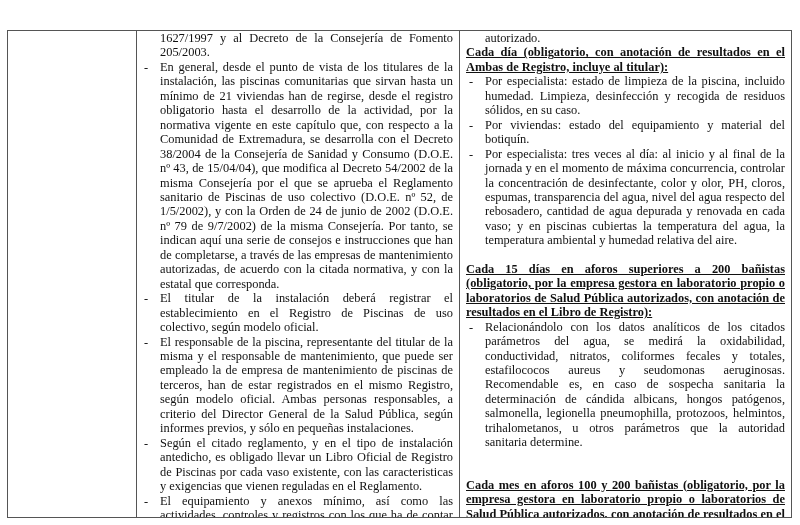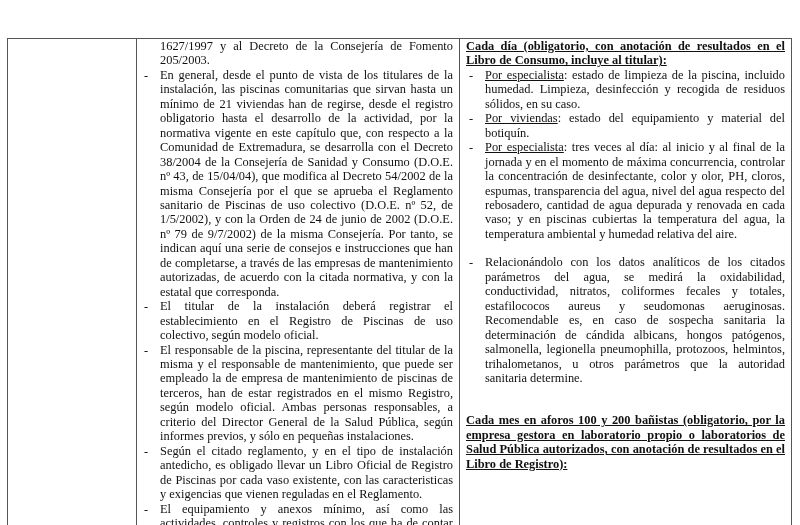--- a/index.html
+++ b/index.html
@@ -1,36 +1,36 @@
 <!DOCTYPE html>
 <html><head>
   <meta charset="utf-8">
   <style>
     html, body { margin: 0; padding: 0; background: #ffffff; }
     body {
       width: 800px; height: 525px; position: relative; overflow: hidden;
       font-family: "Liberation Serif", serif; color: #111;
     }
     .doc-table {
-      position: absolute; left: 7px; top: 38px; width: 785px; height: 488px;
+      position: absolute; left: 7px; top: 30px; width: 785px; height: 488px;
       border: 1px solid #555; box-sizing: border-box;
       display: flex;
     }
     .col-left { width: 129px; border-right: 1px solid #555; box-sizing: border-box; }
     .col-mid { width: 323px; border-right: 1px solid #555; box-sizing: border-box; padding: 0 6px 0 4px; overflow: hidden; }
     .col-right { flex: 1; box-sizing: border-box; padding: 0 6px 0 6px; overflow: hidden; }
     p { margin: 0; }
     .txt { font-size: 12.4px; line-height: 14.45px; text-align: justify; }
     .item { display: flex; }
     .dash { width: 19px; flex: none; padding-left: 3px; box-sizing: border-box; }
     .item-body { flex: 1; text-align: justify; }
     .cont { padding-left: 19px; }
     .heading { font-weight: bold; text-decoration: underline; text-align: justify; }
     .gap { height: 14px; }
-    .u { text-decoration: underline; }
+    .u { }
     .mid-first { padding-left: 19px; }
   </style>
 </head>
 <body>
 
 <div class="doc-table">
   <div class="col-left"></div>
 
   <div class="col-mid txt">
     <p class="mid-first">1627/1997 y al Decreto de la Consejería de Fomento 205/2003.</p>
@@ -52,37 +52,39 @@
       <span class="item-body">Según el citado reglamento, y en el tipo de instalación antedicho, es obligado llevar un Libro Oficial de Registro de Piscinas por cada vaso existente, con las caracteristicas y exigencias que vienen reguladas en el Reglamento.</span>
     </div>
     <div class="item">
       <span class="dash">-</span>
       <span class="item-body">El equipamiento y anexos mínimo, así como las actividades, controles y registros con los que ha de contar y ejercerse en el establecimiento están descritos en la normativa indicada anteriormente.</span>
     </div>
 
   </div>
 
   <div class="col-right txt">
+    <p class="cont">autorizado.</p>
 
-    <p class="heading">Cada día (obligatorio, con anotación de resultados en el Libro de Consumo, incluye al titular):</p>
+    <p class="heading">Cada día (obligatorio, con anotación de resultados en el Ambas de Registro, incluye al titular):</p>
     <div class="item">
       <span class="dash">-</span>
       <span class="item-body"><span class="u">Por especialista</span><span>: estado de limpieza de la piscina, incluido humedad. Limpieza, desinfección y recogida de residuos sólidos, en su caso.</span></span>
     </div>
     <div class="item">
       <span class="dash">-</span>
       <span class="item-body"><span class="u">Por viviendas</span><span>: estado del equipamiento y material del botiquín.</span></span>
     </div>
     <div class="item">
       <span class="dash">-</span>
       <span class="item-body"><span class="u">Por especialista</span><span>: tres veces al día: al inicio y al final de la jornada y en el momento de máxima concurrencia, controlar la concentración de desinfectante, color y olor, PH, cloros, espumas, transparencia del agua, nivel del agua respecto del rebosadero,  cantidad de agua depurada y renovada en cada vaso; y en piscinas cubiertas la temperatura del agua, la temperatura ambiental y humedad relativa del aire.</span></span>
     </div>
 
     <div class="gap"></div>
 
+    <p class="heading">Cada 15 días en aforos superiores a 200 bañistas (obligatorio, por la empresa gestora en laboratorio propio o laboratorios de Salud Pública autorizados, con anotación de resultados en el Libro de Registro):</p>
     <div class="item">
       <span class="dash">-</span>
       <span class="item-body">Relacionándolo con los datos analíticos de los citados parámetros del agua, se medirá la oxidabilidad, conductividad, nitratos, coliformes fecales y totales, estafilococos aureus y seudomonas aeruginosas. Recomendable es, en caso de sospecha sanitaria la determinación de cándida albicans, hongos patógenos, salmonella, legionella pneumophilla, protozoos, helmintos, trihalometanos, u otros parámetros que la autoridad sanitaria determine.</span>
     </div>
 
     <div class="gap"></div>
     <div class="gap"></div>
 
     <p class="heading">Cada mes en aforos 100 y  200 bañistas (obligatorio, por la empresa gestora en laboratorio propio o laboratorios de Salud Pública autorizados, con anotación de resultados en el Libro de Registro):</p>
 

